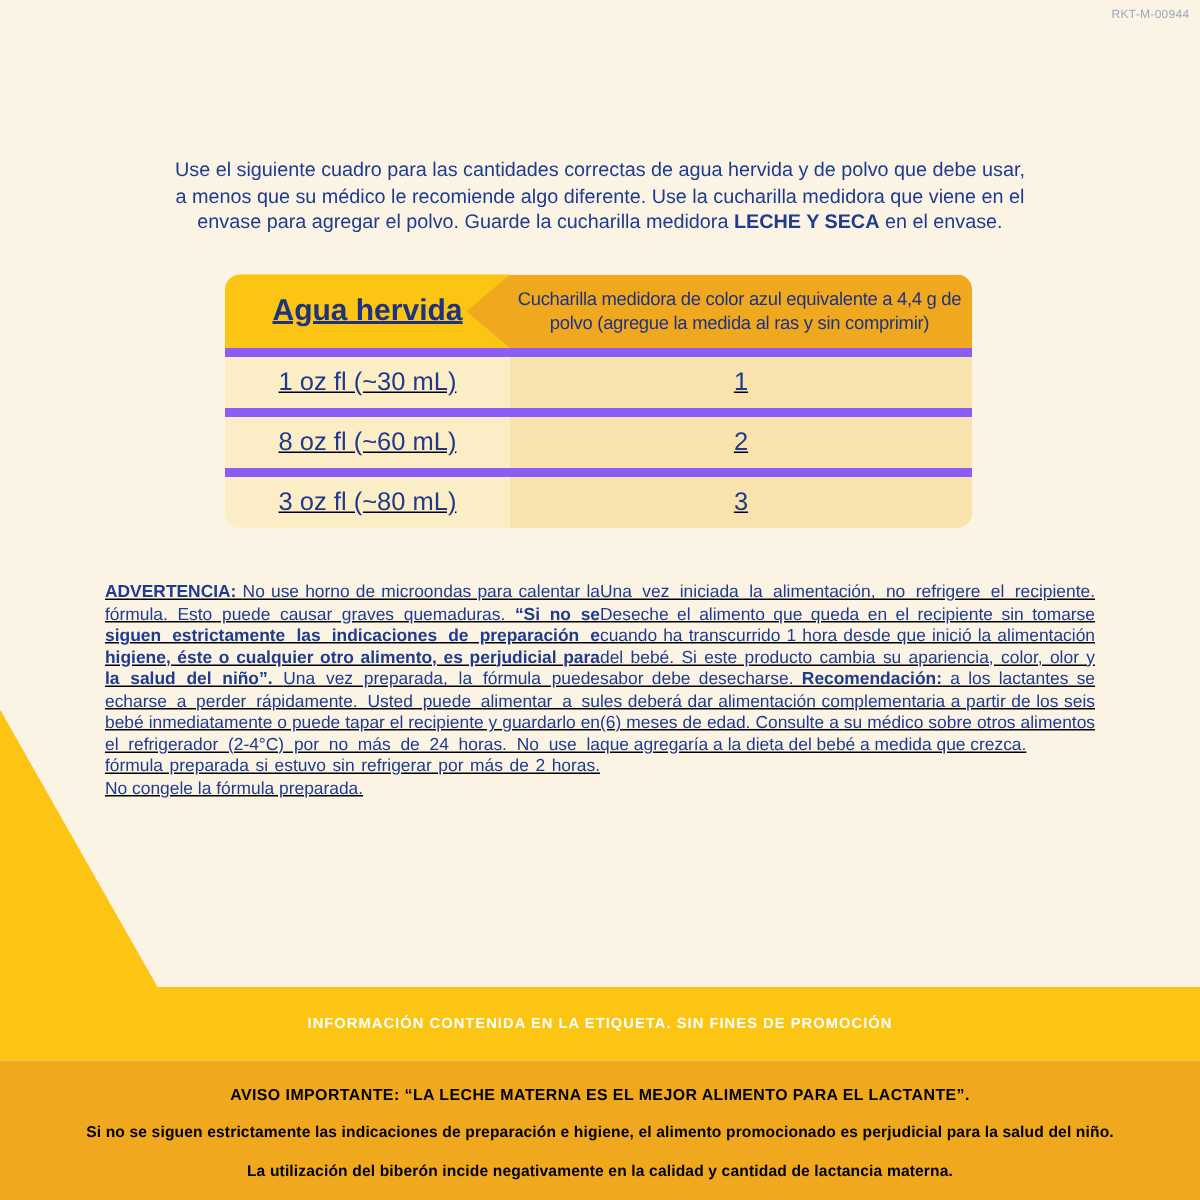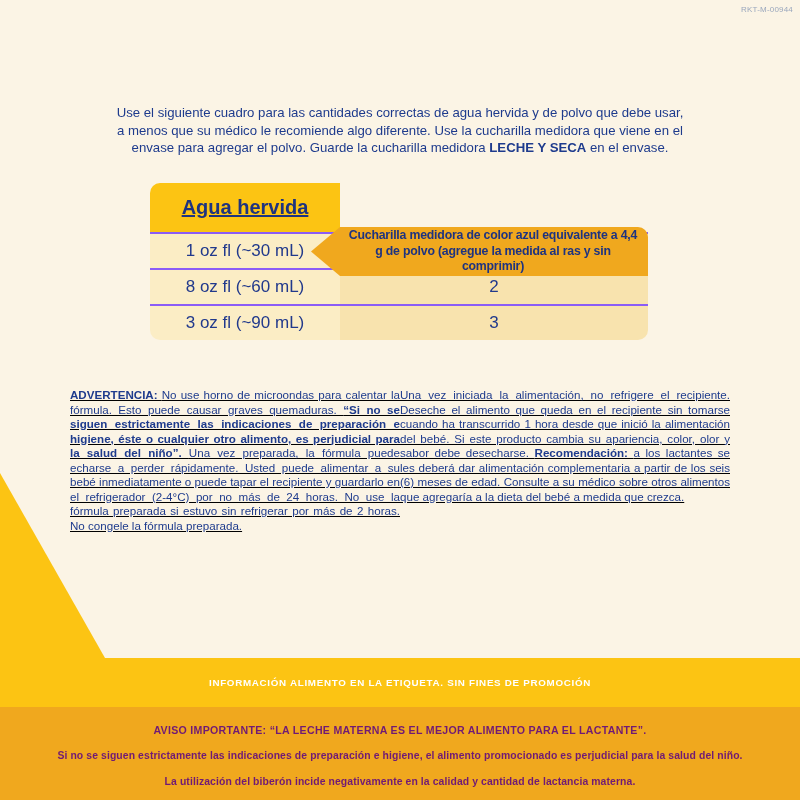--- a/index.html
+++ b/index.html
@@ -15,41 +15,41 @@
   
   .dtable{position:absolute;left:150px;top:183px;width:498px;}
   .thead{position:relative;height:49px;}
   .th-left{position:absolute;left:0;top:0;width:190px;height:49px;background:#FCC413;
            border-radius:10px 0 0 0;display:flex;align-items:center;justify-content:center;
            font-weight:bold;font-size:20px;color:#1E3380;text-decoration:underline;}
   .th-right{position:absolute;left:161px;right:0;top:0;height:49px;background:#F0A81E;
             border-radius:0 10px 0 0;
             clip-path:polygon(29px 0, 100% 0, 100% 100%, 29px 100%, 0 50%);
             display:flex;align-items:center;justify-content:center;text-align:center;
-            font-weight:bold;font-size:12.3px;line-height:15.5px;color:#1E3380;
-            padding-left:33px;padding-right:6px;box-sizing:border-box;letter-spacing:-0.2px;margin-top:44px;}
-  .trow{display:flex;height:34px;border-top:2px solid #8b5cf6;}
+            font-weight:normal;font-size:12.3px;line-height:15.5px;color:#1E3380;
+            padding-left:33px;padding-right:6px;box-sizing:border-box;letter-spacing:-0.2px;}
+  .trow{display:flex;height:34px;border-top:6px solid #8b5cf6;text-decoration:underline;}
   .td{display:flex;align-items:center;justify-content:center;font-size:17px;color:#21398C;}
   .td-0{width:190px;background:#FBEDC5;}
   .td-1{flex:1;background:#F8E3AE;}
   .trow:last-child .td-0{border-radius:0 0 0 10px;}
   .trow:last-child .td-1{border-radius:0 0 10px 0;}
 
   
   .columns{position:absolute;top:388px;left:70px;width:668px;display:flex;gap:0;text-decoration:underline;}
   .colp{width:330px;margin:0;font-size:11.6px;line-height:14.5px;color:#1E3B8D;text-align:justify;}
 
   
   .wedge{position:absolute;left:0;top:473px;width:105px;height:185px;background:#FCC413;
          clip-path:polygon(0 0, 100% 100%, 0 100%);}
   .band-info{position:absolute;left:0;top:658px;width:800px;height:49px;background:#FCC413;
              display:flex;align-items:center;justify-content:center;color:#FFFFFF;
              font-weight:bold;font-size:9.8px;letter-spacing:0.7px;}
   .band-aviso{position:absolute;left:0;top:707px;width:800px;height:93px;background:#F0A81E;
-              color:#701a75;text-align:center;box-sizing:border-box;padding-top:16px;
+              color:#000000;text-align:center;box-sizing:border-box;padding-top:16px;
               font-weight:bold;}
   .band-aviso .l1{font-size:10.6px;line-height:14px;letter-spacing:0.3px;}
   .band-aviso .l2,.band-aviso .l3{font-size:10.4px;line-height:14px;letter-spacing:0.1px;margin-top:12px;}
 </style>
 </head>
 <body>
 
 <div class="page">
 
   <div class="reg-code">RKT-M-00944</div>
@@ -64,35 +64,35 @@
     <div class="tbody">
         <div class="trow">
           <div class="td td-0">1 oz fl (~30 mL)</div>
           <div class="td td-1">1</div>
         </div>
         <div class="trow">
           <div class="td td-0">8 oz fl (~60 mL)</div>
           <div class="td td-1">2</div>
         </div>
         <div class="trow">
-          <div class="td td-0">3 oz fl (~90 mL)</div>
+          <div class="td td-0">3 oz fl (~80 mL)</div>
           <div class="td td-1">3</div>
         </div>
       </div>
   </div>
 
   <div class="columns">
     <p class="colp"><span class="b">ADVERTENCIA: </span><span>No use horno de microondas para calentar la fórmula. Esto puede causar graves quemaduras. </span><span class="b">“Si no se siguen estrictamente las indicaciones de preparación e higiene, éste o cualquier otro alimento, es perjudicial para la salud del niño”. </span><span>Una vez preparada, la fórmula puede echarse a perder rápidamente. Usted puede alimentar a su bebé inmediatamente o puede tapar el recipiente y guardarlo en el refrigerador (2-4°C) por no más de 24 horas. No use la fórmula preparada si estuvo sin refrigerar por más de 2 horas. No congele la fórmula preparada.</span></p>
     <p class="colp"><span>Una vez iniciada la alimentación, no refrigere el recipiente. Deseche el alimento que queda en el recipiente sin tomarse cuando ha transcurrido 1 hora desde que inició la alimentación del bebé. Si este producto cambia su apariencia, color, olor y sabor debe desecharse. </span><span class="b">Recomendación: </span><span>a los lactantes se les deberá dar alimentación complementaria a partir de los seis (6) meses de edad. Consulte a su médico sobre otros alimentos que agregaría a la dieta del bebé a medida que crezca.</span></p>
   </div>
 
   <div class="wedge"></div>
 
   <div class="band-info">
-    <span>INFORMACIÓN ALIMENTO EN LA ETIQUETA. SIN FINES DE PROMOCIÓN</span>
+    <span>INFORMACIÓN CONTENIDA EN LA ETIQUETA. SIN FINES DE PROMOCIÓN</span>
   </div>
 
   <div class="band-aviso">
     <div class="l1">AVISO IMPORTANTE: “LA LECHE MATERNA ES EL MEJOR ALIMENTO PARA EL LACTANTE”.</div>
     <div class="l2">Si no se siguen estrictamente las indicaciones de preparación e higiene, el alimento promocionado es perjudicial para la salud del niño.</div>
     <div class="l3">La utilización del biberón incide negativamente en la calidad y cantidad de lactancia materna.</div>
   </div>
 
 </div>
 

